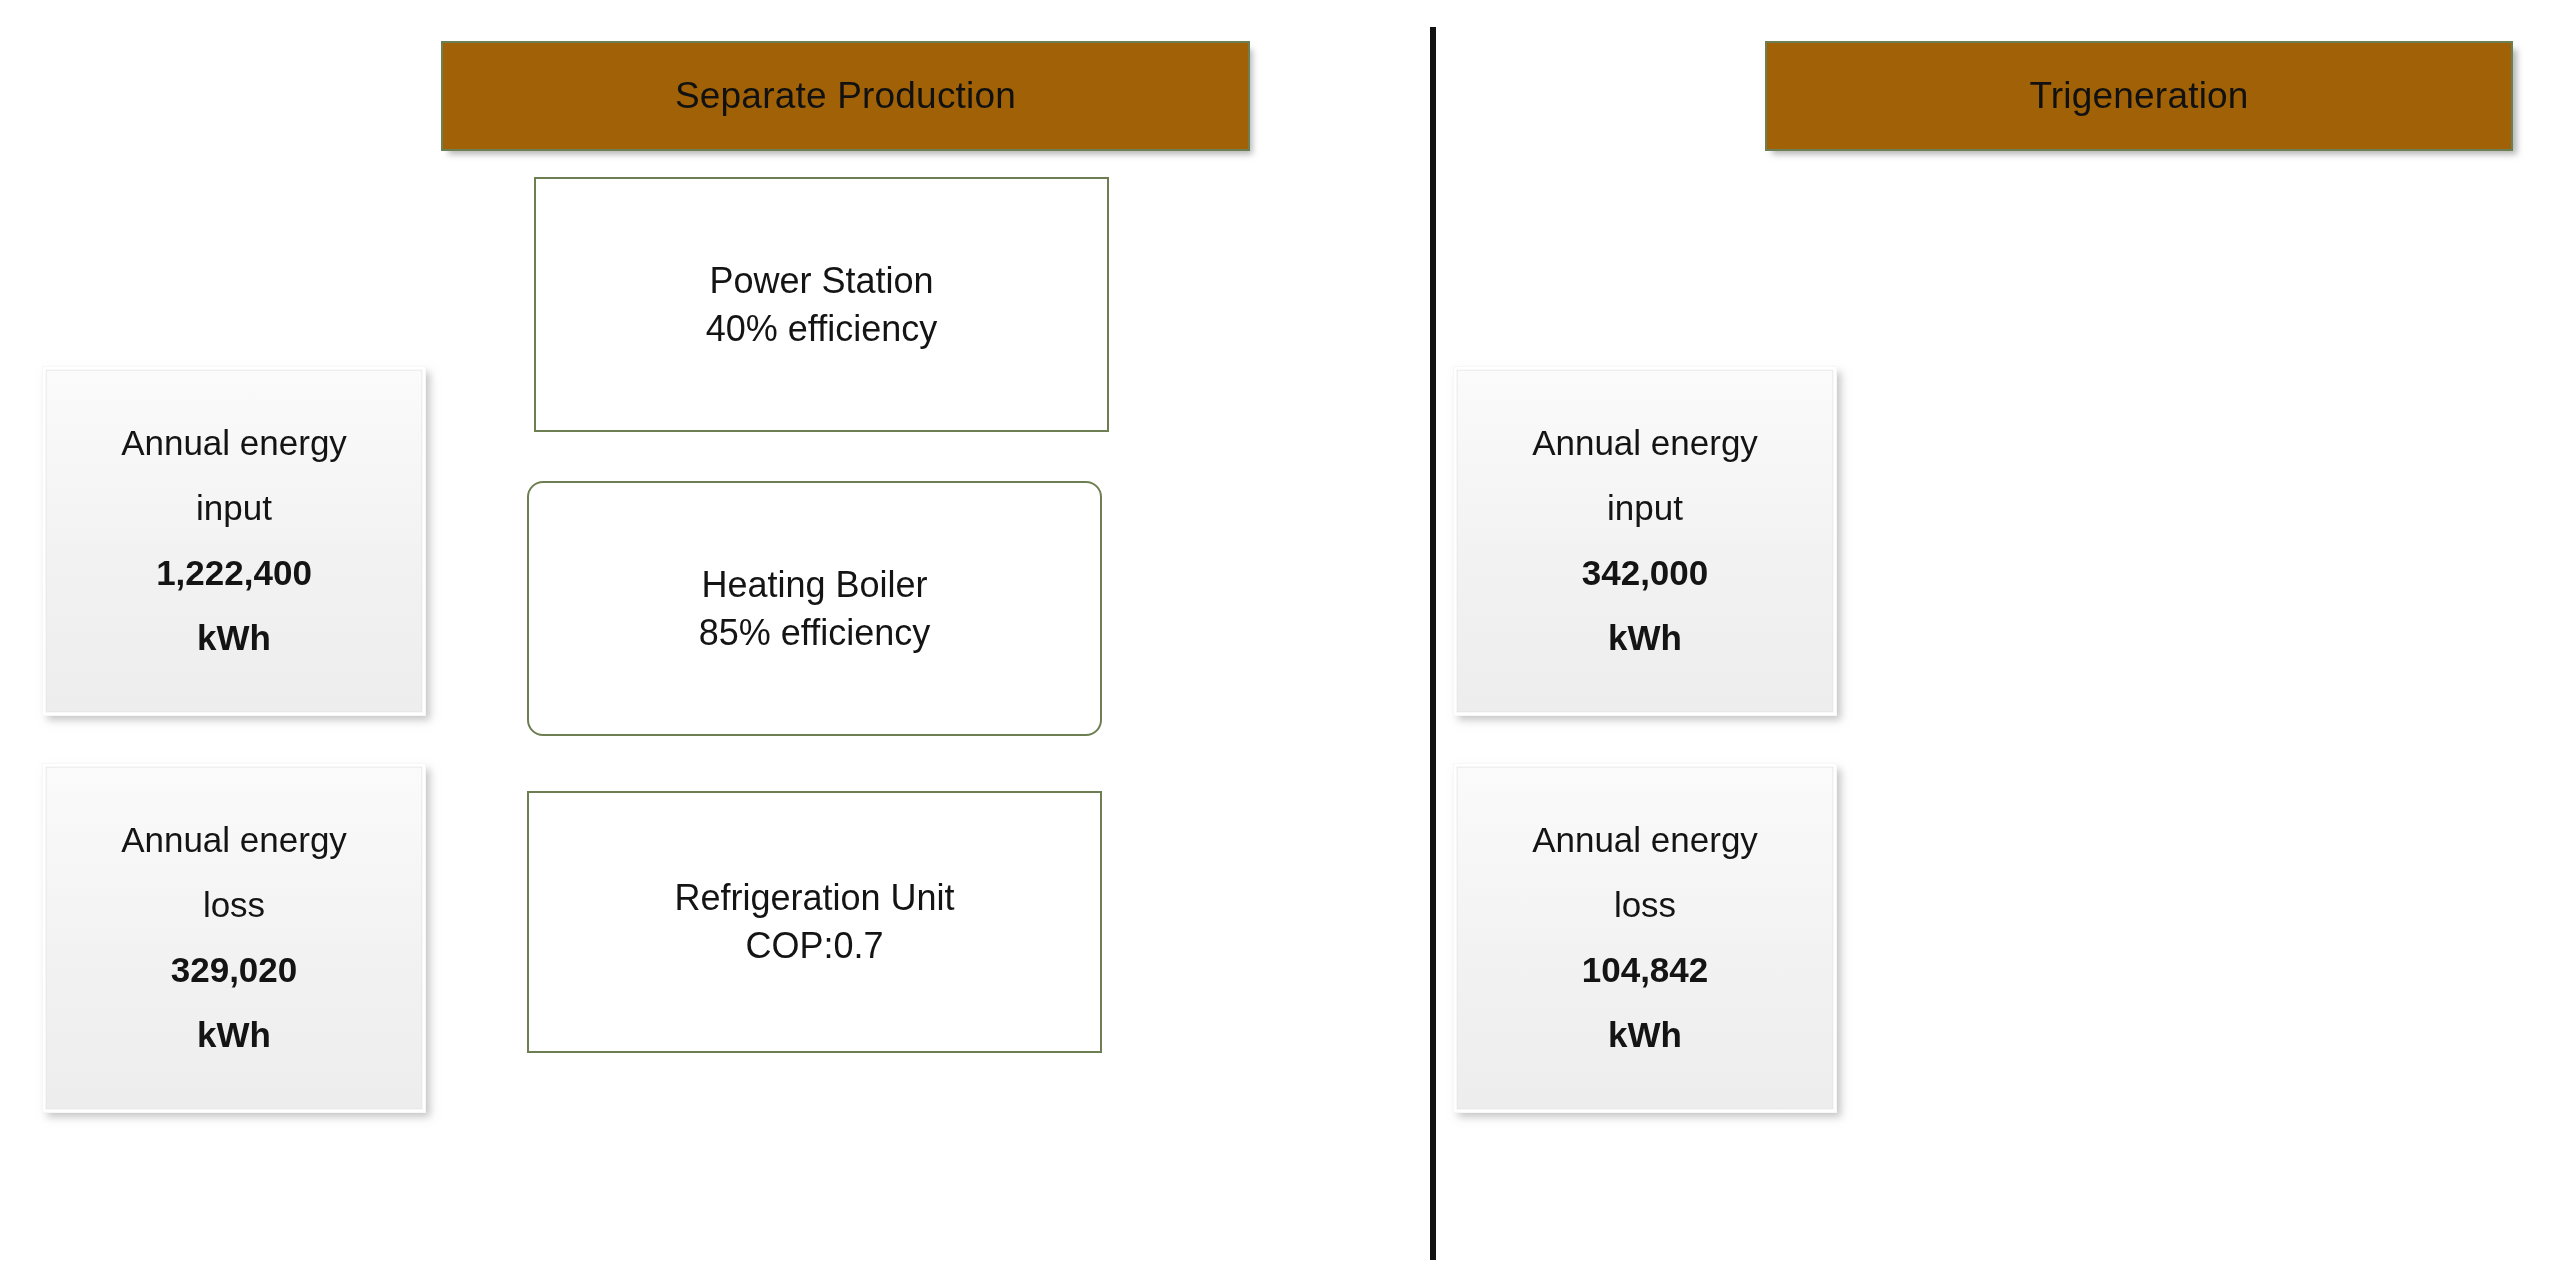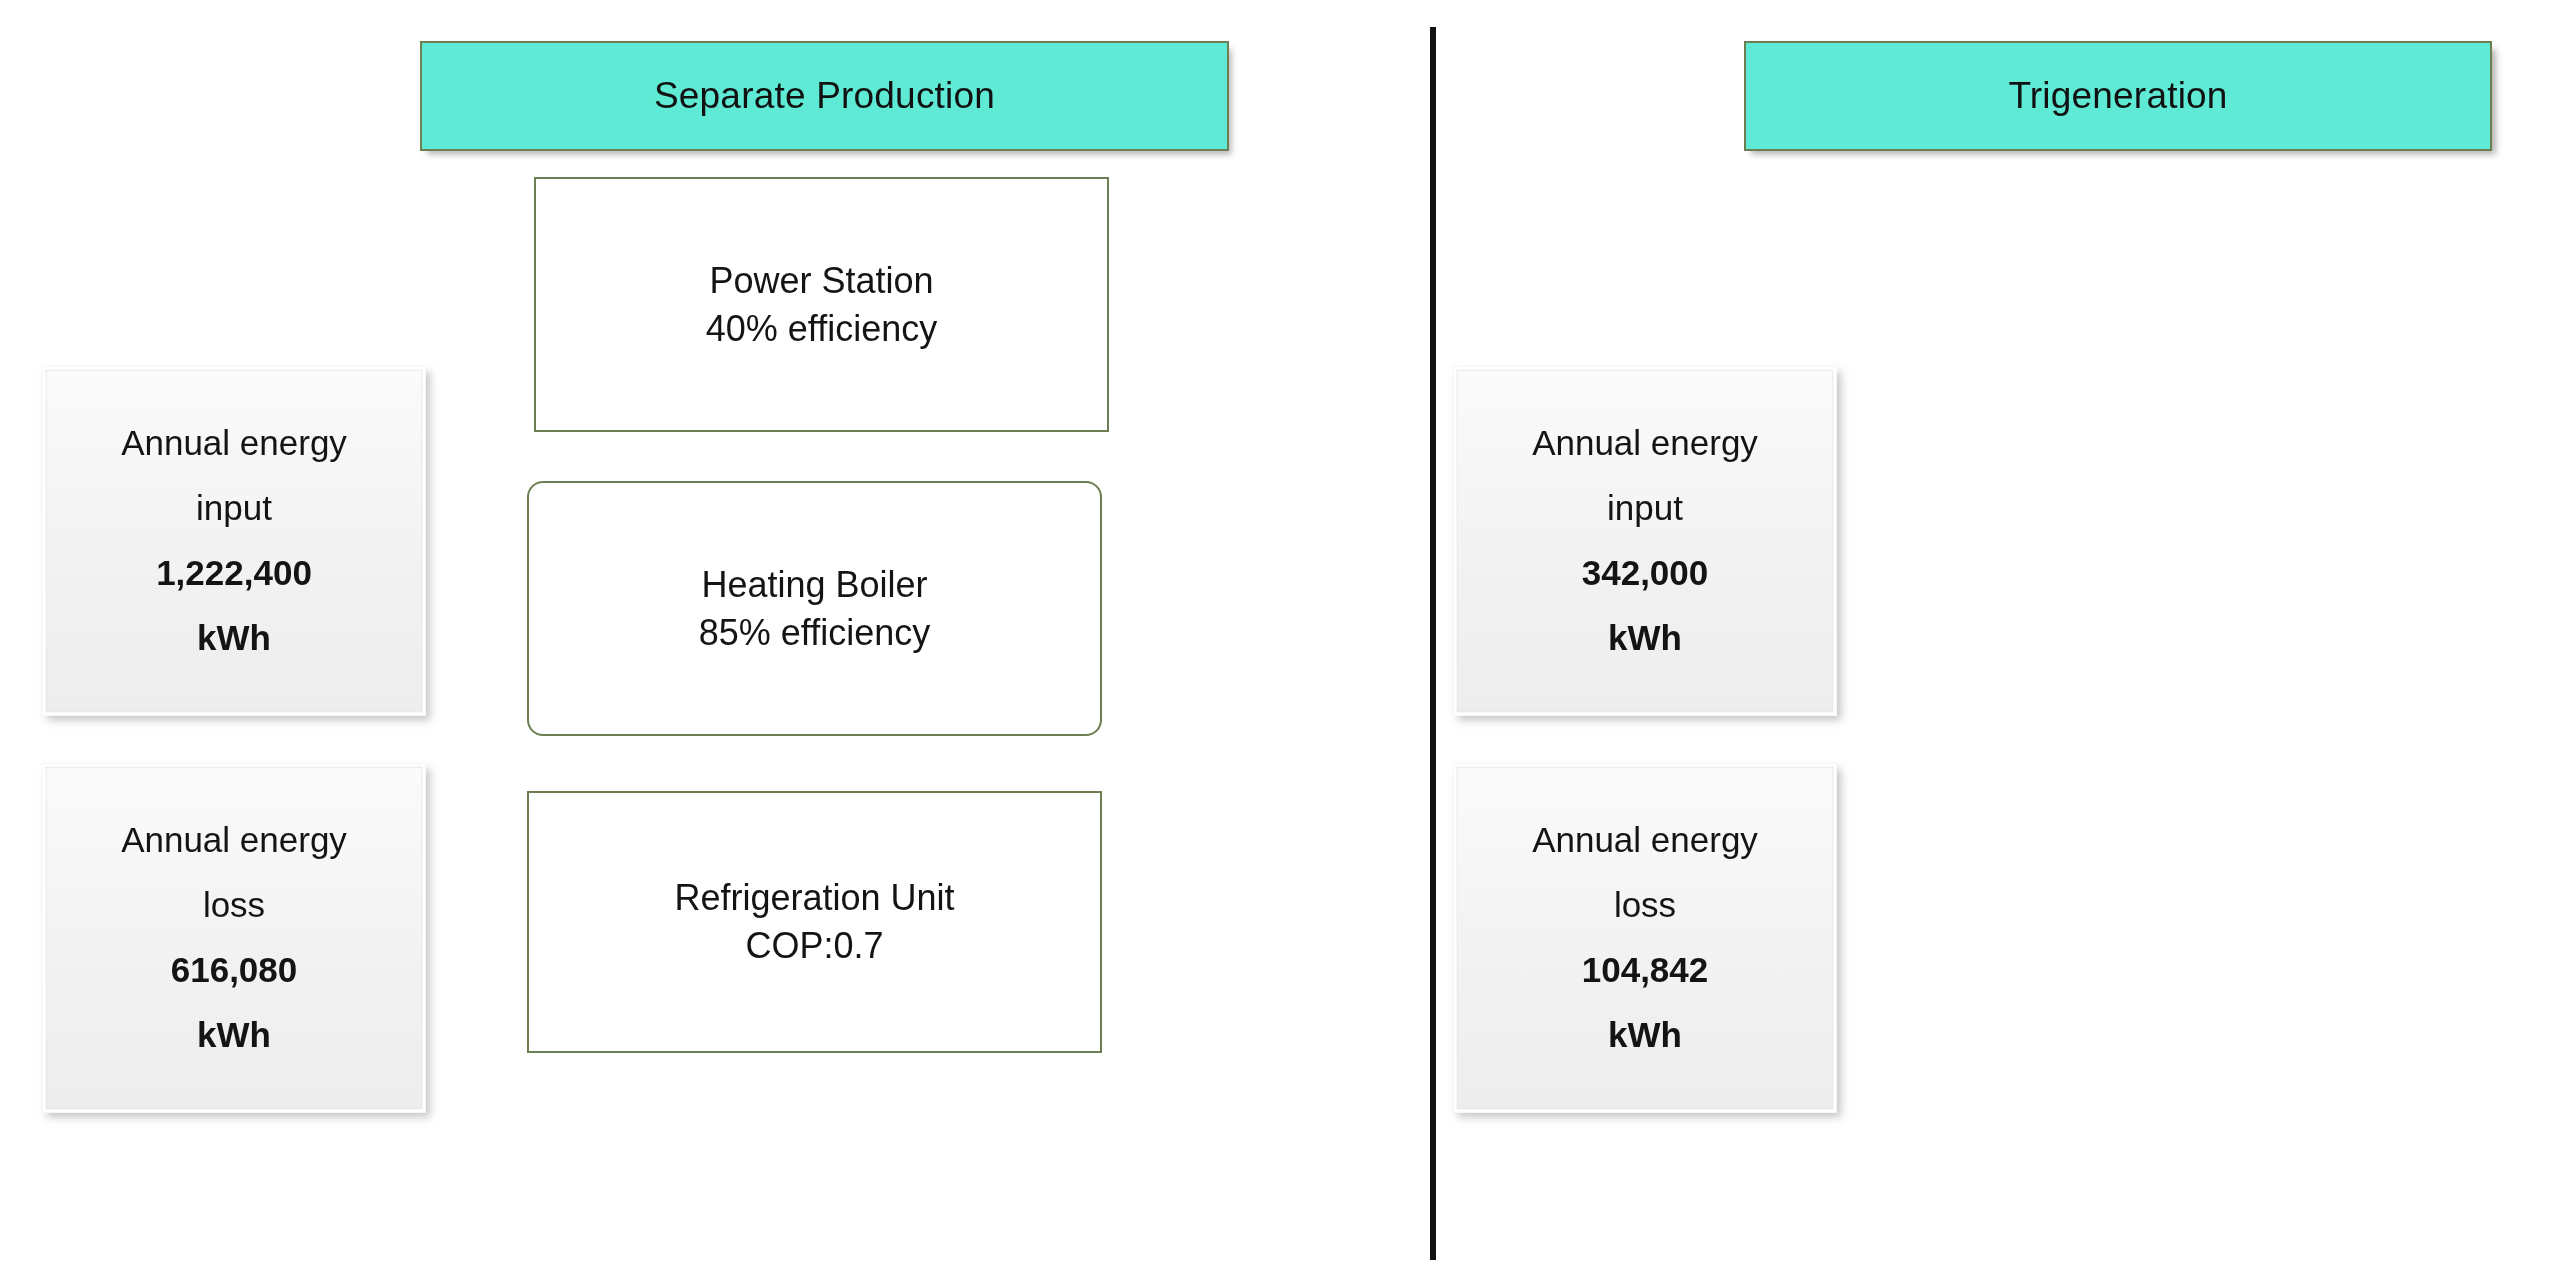--- a/index.html
+++ b/index.html
@@ -19,25 +19,26 @@
     height: 1280px;
     background: #ffffff;
     overflow: hidden;
   }
 
   
   .section-header {
     position: absolute;
     box-sizing: border-box;
     border: 2.7px solid #6d7f52;
-    background: #5eead4;
+    background: #a16207;
     display: flex;
     align-items: center;
     justify-content: center;
     box-shadow: 5.3px 6.2px 6.2px -1.8px rgba(120,120,120,0.55);
+    margin-left: 21px;
   }
   .section-header .label {
     font-size: 37px;
     line-height: 1.15;
     color: #111111;
     letter-spacing: 0.2px;
     white-space: nowrap;
   }
 
   
@@ -105,21 +106,21 @@
   <div class="data-box" style="left:42px; top:366px; width:384px; height:350px;">
     <span class="dline">Annual energy</span>
     <span class="dline">input</span>
     <span class="dline strong">1,222,400</span>
     <span class="dline strong">kWh</span>
   </div>
 
   <div class="data-box" style="left:42px; top:763px; width:384px; height:350px;">
     <span class="dline">Annual energy</span>
     <span class="dline">loss</span>
-    <span class="dline strong">616,080</span>
+    <span class="dline strong">329,020</span>
     <span class="dline strong">kWh</span>
   </div>
 
   <div class="process-box" style="left:534px; top:177px; width:575px; height:255px;">
     <span class="line">Power Station</span>
     <span class="line">40% efficiency</span>
   </div>
 
   <div class="process-box" style="left:527px; top:481px; width:575px; height:255px;border-radius:16px;">
     <span class="line">Heating Boiler</span>

